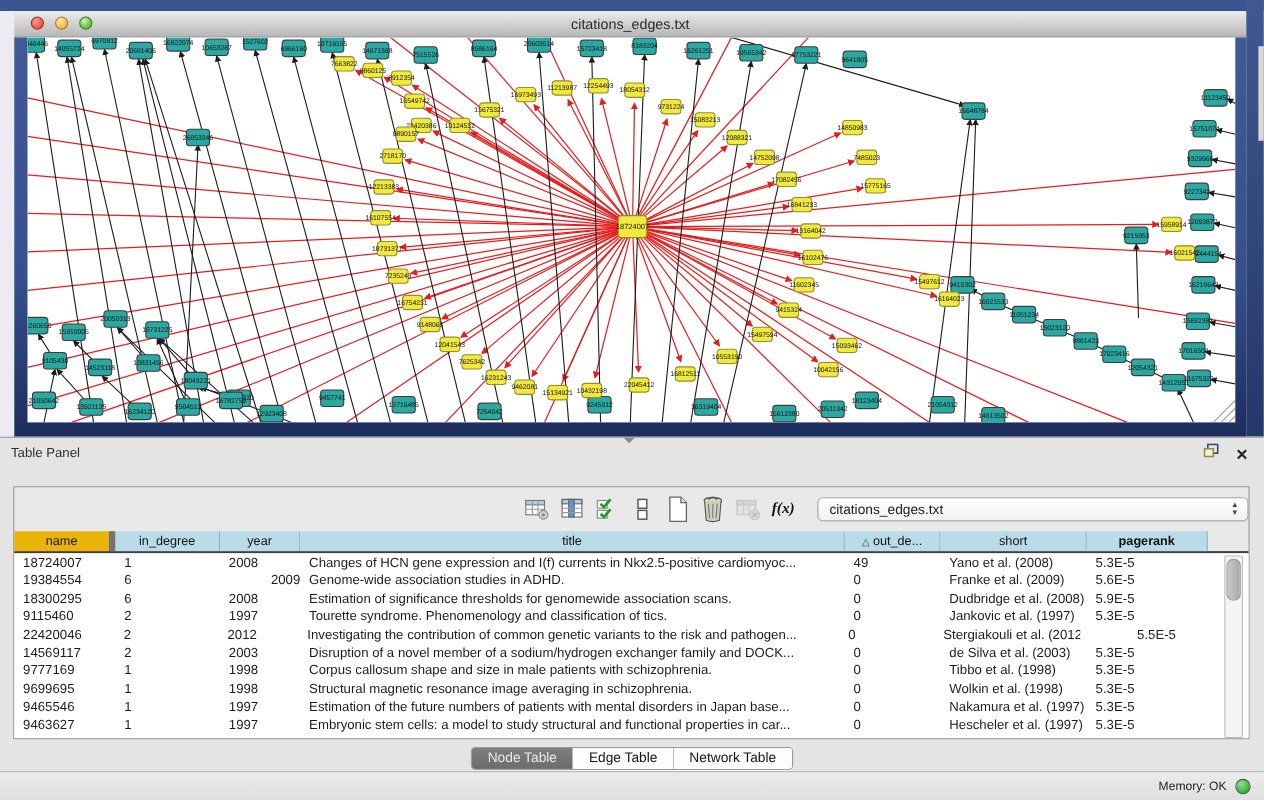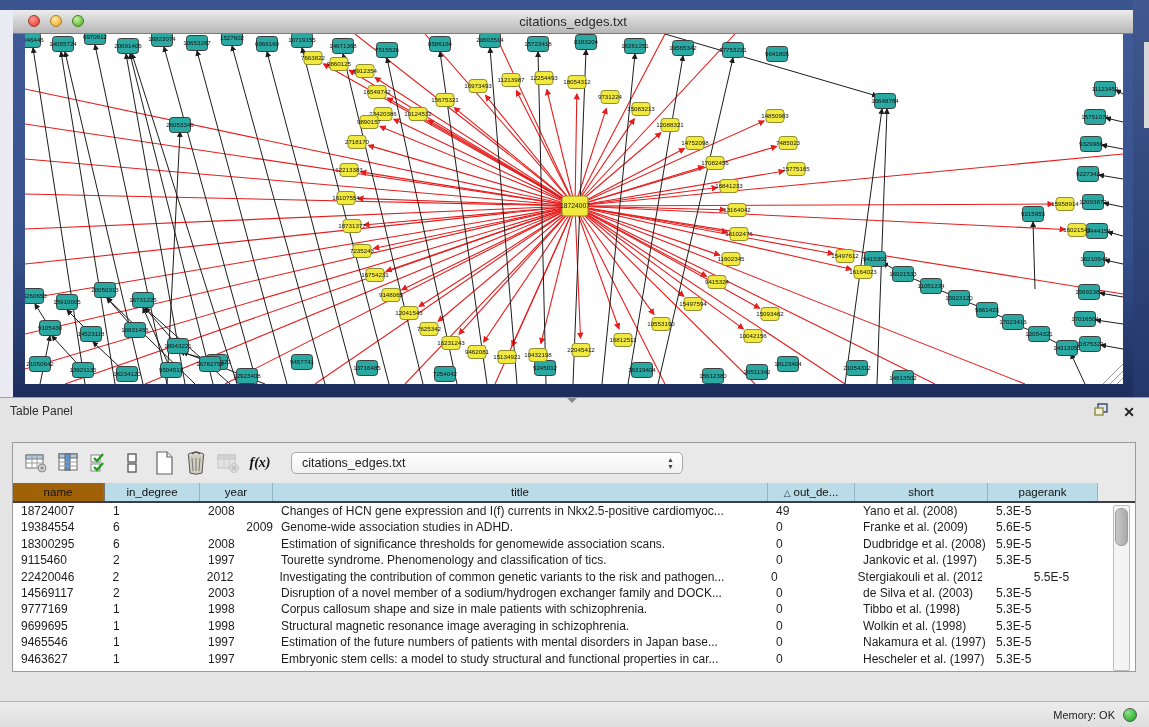--- a/index.html
+++ b/index.html
@@ -25,32 +25,32 @@
   
   .panel{position:absolute;left:0;top:397px;width:1149px;height:330px;background:#e4e4e4;border-top:1px solid #9f9f9f;}
   .splitter-notch{position:absolute;left:567px;top:0px;width:0;height:0;border-left:5px solid transparent;
                   border-right:5px solid transparent;border-top:5px solid #8a8a8a;}
   .panel-header{position:absolute;left:0;top:2px;width:100%;height:22px;}
   .panel-title{position:absolute;left:10px;top:4px;font-size:12px;color:#2e2e2e;}
   .ph-icons{position:absolute;right:14px;top:3px;display:flex;gap:14px;align-items:center;}
   .close-x{font-size:14px;font-weight:bold;color:#222;line-height:14px;cursor:default;}
   .table-container{position:absolute;left:12px;top:44px;width:1124px;height:230px;background:#e9e9e9;
                    border:1px solid #9a9a9a;box-sizing:border-box;}
-  .toolbar{position:absolute;left:0;top:0;width:100%;height:40px;display:flex;align-items:center;padding-left:8px;box-sizing:border-box;}
+  .toolbar{position:absolute;left:0;top:0;width:100%;height:40px;display:flex;align-items:center;padding-left:8px;box-sizing:border-box;justify-content:flex-end;}
   .tb-btn{width:30px;height:28px;display:flex;align-items:center;justify-content:center;margin-right:2px;}
   .fx{font-style:italic;font-size:14px;color:#111;font-family:"Liberation Serif",serif;font-weight:bold;}
   .net-select{margin-left:14px;width:392px;height:22px;border:1px solid #a9a9a9;border-radius:5px;
               background:linear-gradient(#ffffff,#f1f1f1);position:relative;display:flex;align-items:center;
               font-size:12.5px;color:#1d1d1d;padding-left:10px;box-sizing:border-box;}
   .sel-arrows{position:absolute;right:8px;top:3px;font-size:7px;line-height:7px;color:#444;text-align:center;}
   .grid-header{position:absolute;left:0;top:40px;width:1122px;height:20px;display:flex;
                border-bottom:2px solid #3c3c4a;box-sizing:border-box;}
   .gh-cell{height:18px;line-height:18px;text-align:center;font-size:11.5px;color:#111;background:#b9dce8;
            border-right:1px solid #8fb6c4;box-sizing:border-box;overflow:hidden;white-space:nowrap;}
-  .gh-cell.first{background:#a16207;border-right:2px solid #737373;}
+  .gh-cell.first{background:#eab308;border-right:6px solid #737373;}
   .sort-tri{font-size:9px;color:#1d3b4d;margin-right:3px;}
   .grid-body{position:absolute;left:0;top:60px;width:1122px;height:168px;background:#fff;overflow:hidden;}
   .tr{display:flex;height:16.4px;line-height:16.4px;}
   .td{font-size:12px;color:#1c1c1c;padding-left:8px;box-sizing:border-box;overflow:hidden;white-space:nowrap;}
   .vscroll{position:absolute;right:5px;top:62px;width:15px;height:164px;background:#f4f4f4;
            border:1px solid #bcbcbc;border-radius:2px;}
   .vthumb{position:absolute;left:1px;top:2px;width:11px;height:36px;border-radius:6px;
           background:linear-gradient(90deg,#c9c9c9,#a9a9a9);border:1px solid #9b9b9b;}
   
   .tabs{position:absolute;left:0;top:281px;width:100%;display:flex;justify-content:center;}
@@ -544,21 +544,21 @@
           <span class="sel-arrows">▲<br>▼</span>
         </div>
       </div>
       <div class="grid-header" id="grid-header">
           <div class="gh-cell first" style="width: 92px;">name</div>
           <div class="gh-cell" style="width: 95px;">in_degree</div>
           <div class="gh-cell" style="width: 73px;">year</div>
           <div class="gh-cell" style="width: 495px;">title</div>
           <div class="gh-cell" style="width: 87px;"><span class="sort-tri">△</span>out_de...</div>
           <div class="gh-cell" style="width: 133px;">short</div>
-          <div class="gh-cell" style="width: 110px;">pagerank</div>
+          <div class="gh-cell" style="width: 110px; font-weight: bold;">pagerank</div>
         </div>
       <div class="grid-body" id="grid-body">
           <div class="tr">
             <div class="td" style="width: 92px;">18724007</div>
             <div class="td" style="width: 95px;">1</div>
             <div class="td" style="width: 73px;">2008</div>
             <div class="td" style="width: 495px;">Changes of HCN gene expression and I(f) currents in Nkx2.5-positive cardiomyoc...</div>
             <div class="td" style="width: 87px;">49</div>
             <div class="td" style="width: 133px;">Yano et al. (2008)</div>
             <div class="td" style="width: 110px;">5.3E-5</div>
@@ -643,19 +643,26 @@
             <div class="td" style="width: 87px;">0</div>
             <div class="td" style="width: 133px;">Hescheler et al. (1997)</div>
             <div class="td" style="width: 110px;">5.3E-5</div>
           </div>
         </div>
       <div class="vscroll">
         <div class="vthumb"></div>
       </div>
     </div>
 
+    <div class="tabs" id="tabs-row">
+        <div class="seg">
+          <div class="seg-btn active">Node Table</div>
+          <div class="seg-btn">Edge Table</div>
+          <div class="seg-btn">Network Table</div>
+        </div>
+      </div>
 
     <div class="statusbar">
       <span class="mem">Memory: OK</span>
       <span class="mem-dot"></span>
     </div>
   </div>
 </div>
 
 </body></html>

